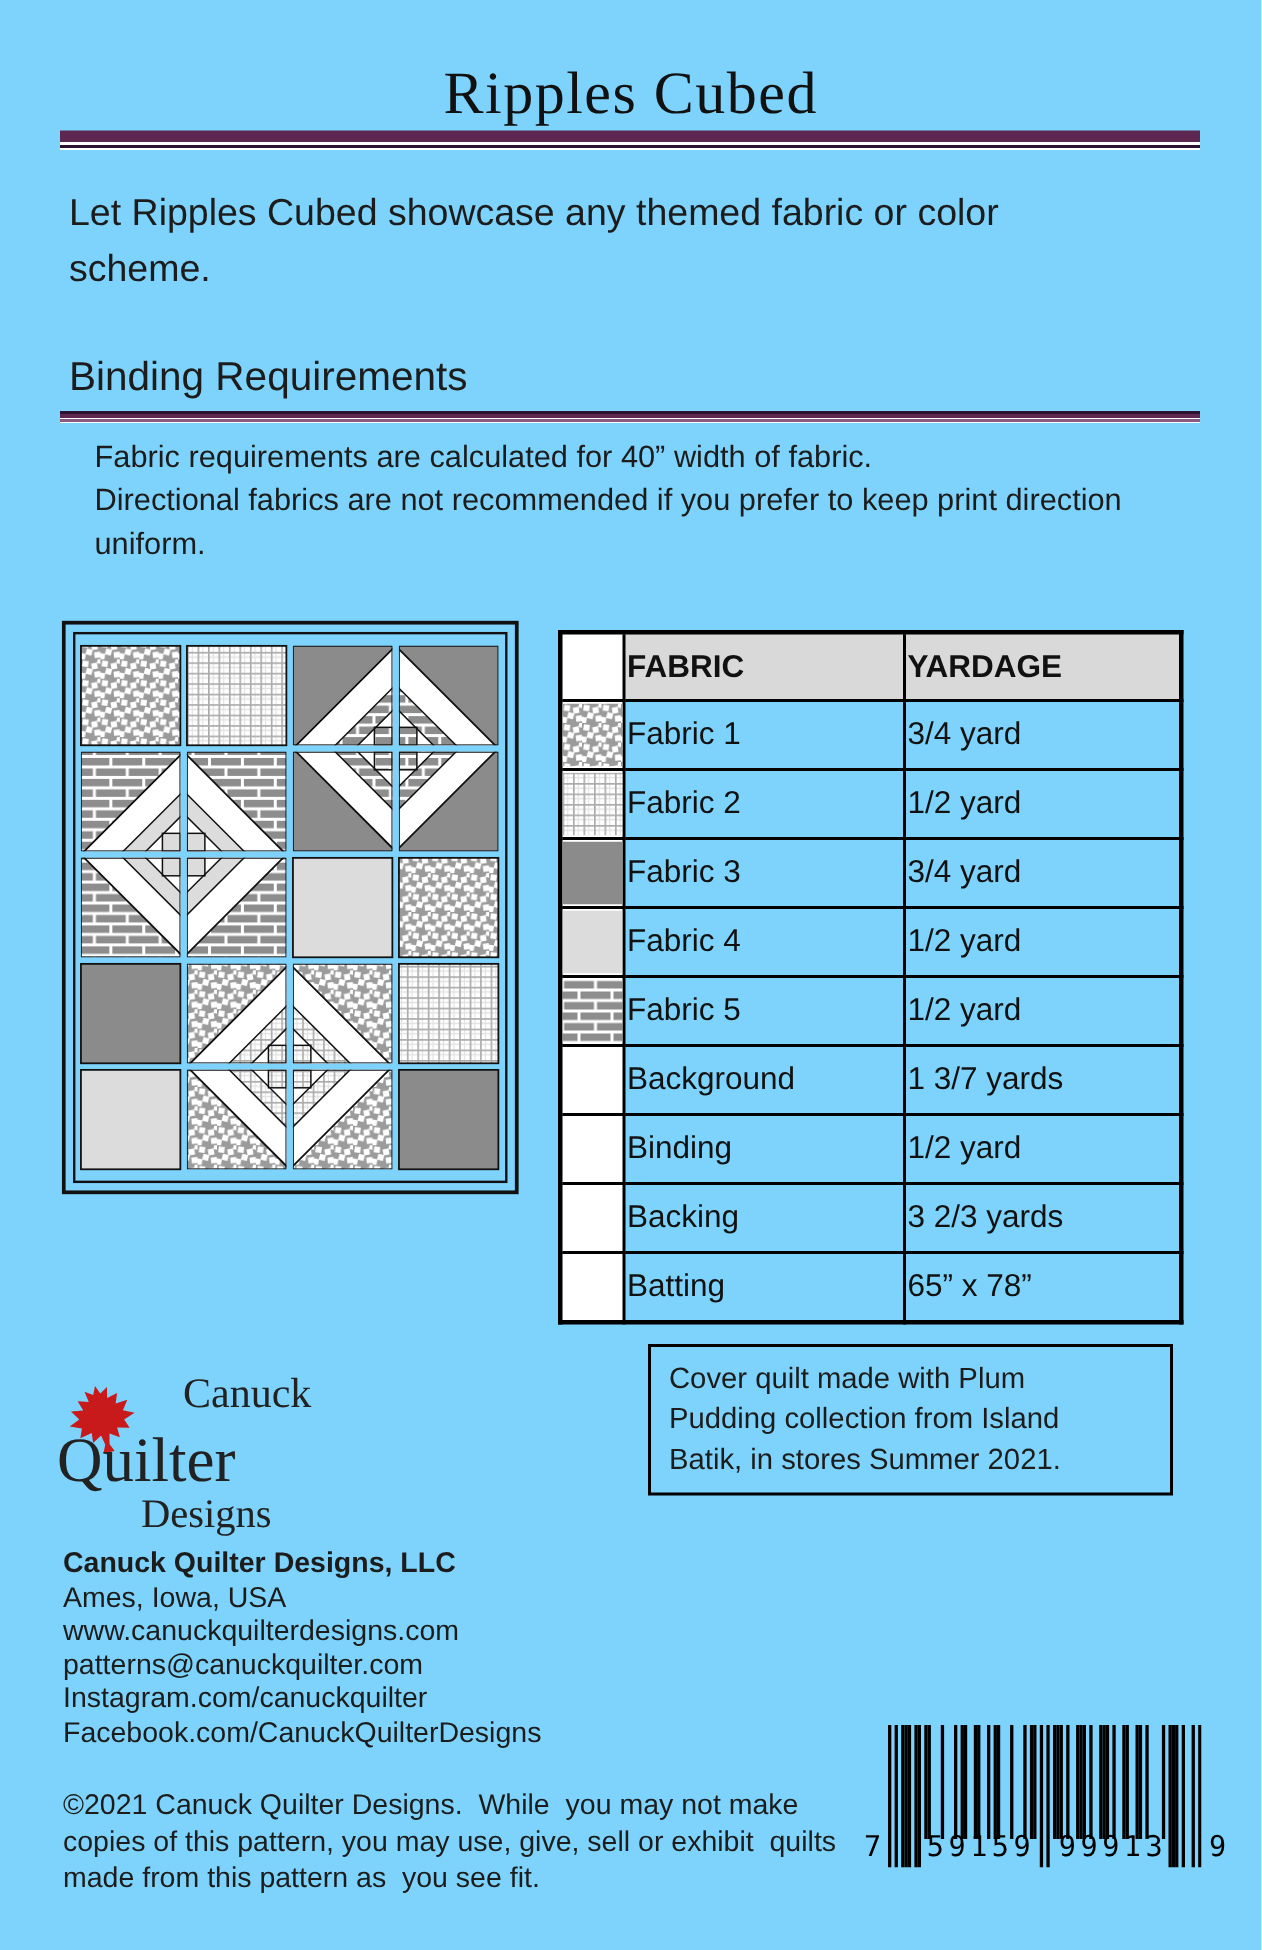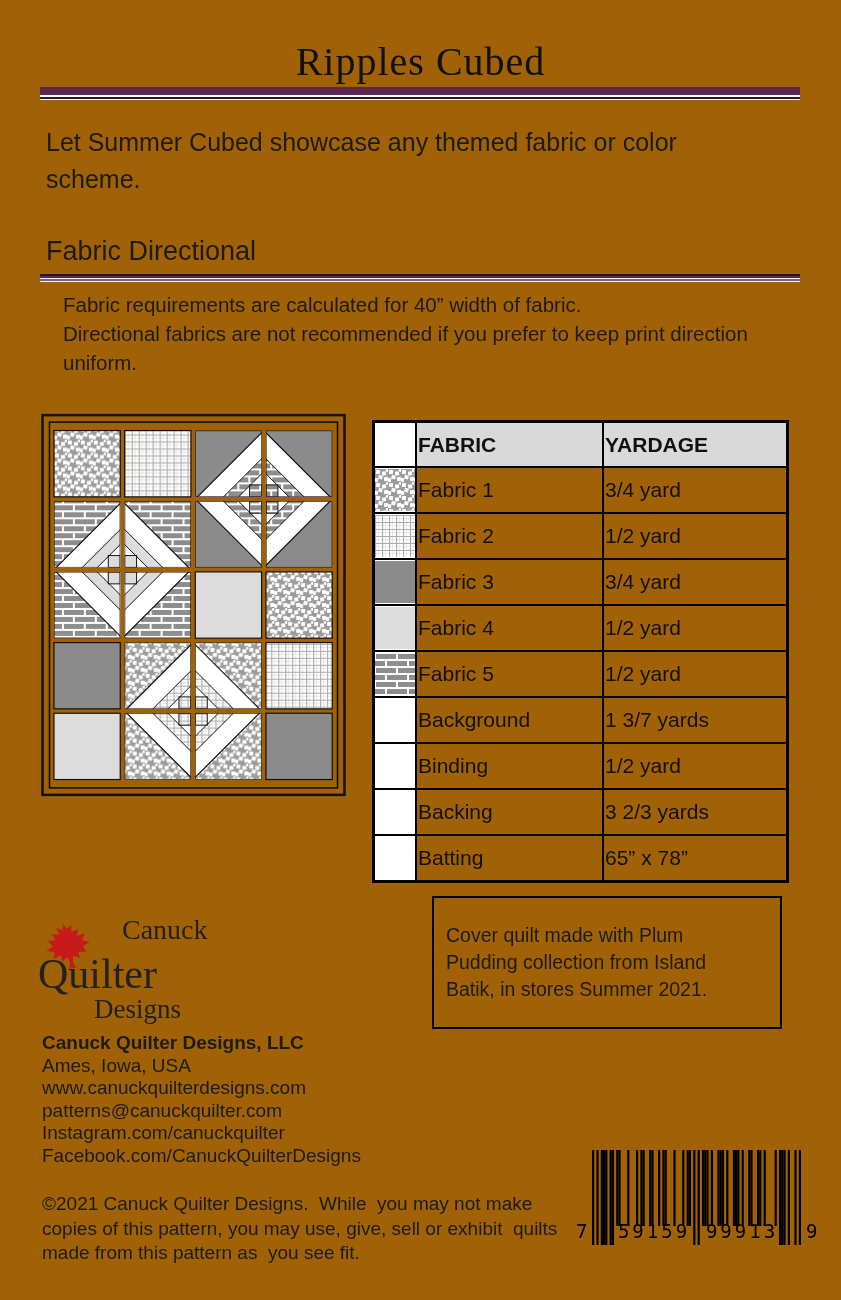--- a/index.html
+++ b/index.html
@@ -1,16 +1,16 @@
 <!DOCTYPE html>
 <html><head>
 <meta charset="utf-8">
 <style>
   html,body{margin:0;padding:0;background:#ffffff;}
-  #page{position:relative;width:841px;height:1300px;background:#a16207;overflow:hidden;
+  #page{position:relative;width:841px;height:1300px;background:#7dd3fc;overflow:hidden;
         font-family:"Liberation Sans", sans-serif;color:#1c1c1c;}
   .serif{font-family:"Liberation Serif","DejaVu Serif",serif;}
 
   #doc-title{position:absolute;left:0;top:38px;width:841px;text-align:center;
              font-size:40px;letter-spacing:1px;color:#111;}
   #title-rule{position:absolute;left:40px;top:87px;width:760px;height:13px;
               background:linear-gradient(to bottom,#5e2751 0px,#5e2751 8px,#ffffff 8px,#ffffff 10px,#2d1130 10px,#2d1130 12px,#ffffff 12px);}
   #intro{position:absolute;left:46px;top:124px;font-size:25px;line-height:37px;}
 
   #fabric-req-heading{position:absolute;left:46px;top:236px;font-size:27px;font-weight:400;margin:0;}
@@ -28,21 +28,21 @@
                 font-size:21px;color:#111;}
   #fabric-table th{background:#d9d9d9;font-weight:bold;height:41px;}
   #fabric-table th.swatch-h{background:#ffffff;}
   #fabric-table td{height:42px;}
   #fabric-table .swatch{padding:0;line-height:0;background:#ffffff;}
   .col-swatch{width:40px;}
   .col-fabric{width:187px;}
   .col-yardage{width:184px;}
 
   #cover-note{position:absolute;left:432px;top:896px;width:322px;border:2px solid #000;
-              padding:24px 12px;font-size:19.5px;line-height:27px;}
+              padding:8px 12px;font-size:19.5px;line-height:27px;}
 
   #logo{position:absolute;left:36px;top:914px;width:220px;height:120px;}
   #maple-leaf{position:absolute;left:8px;top:6px;width:48px;height:52px;transform:rotate(-12deg);}
   #logo-word1{position:absolute;left:86px;top:0;font-size:28px;color:#222;}
   #logo-word2{position:absolute;left:2px;top:36px;font-size:42px;color:#222;}
   #logo-word3{position:absolute;left:58px;top:80px;font-size:27px;color:#222;}
 
   #contact{position:absolute;left:42px;top:1032px;font-size:19px;line-height:22.5px;}
   #contact .company{font-weight:bold;}
 
@@ -83,25 +83,25 @@
     </pattern>
   </defs>
 </svg>
 
 <div id="page">
 
   <div id="doc-title" class="serif">Ripples Cubed</div>
   <div id="title-rule"></div>
 
   <div id="intro">
-    <div class="pre-line">Let Summer Cubed showcase any themed fabric or color</div>
+    <div class="pre-line">Let Ripples Cubed showcase any themed fabric or color</div>
     <div class="pre-line">scheme.</div>
   </div>
 
-  <h2 id="fabric-req-heading">Fabric Directional</h2>
+  <h2 id="fabric-req-heading">Binding Requirements</h2>
   <div id="section-rule"></div>
 
   <div id="section-body">
     <div class="pre-line">Fabric requirements are calculated for 40” width of fabric.</div>
     <div class="pre-line">Directional fabrics are not recommended if you prefer to keep print direction</div>
     <div class="pre-line">uniform.</div>
   </div>
 
   <div id="quilt-wrap">
     <svg id="quilt-svg" viewBox="0 0 306 384">

